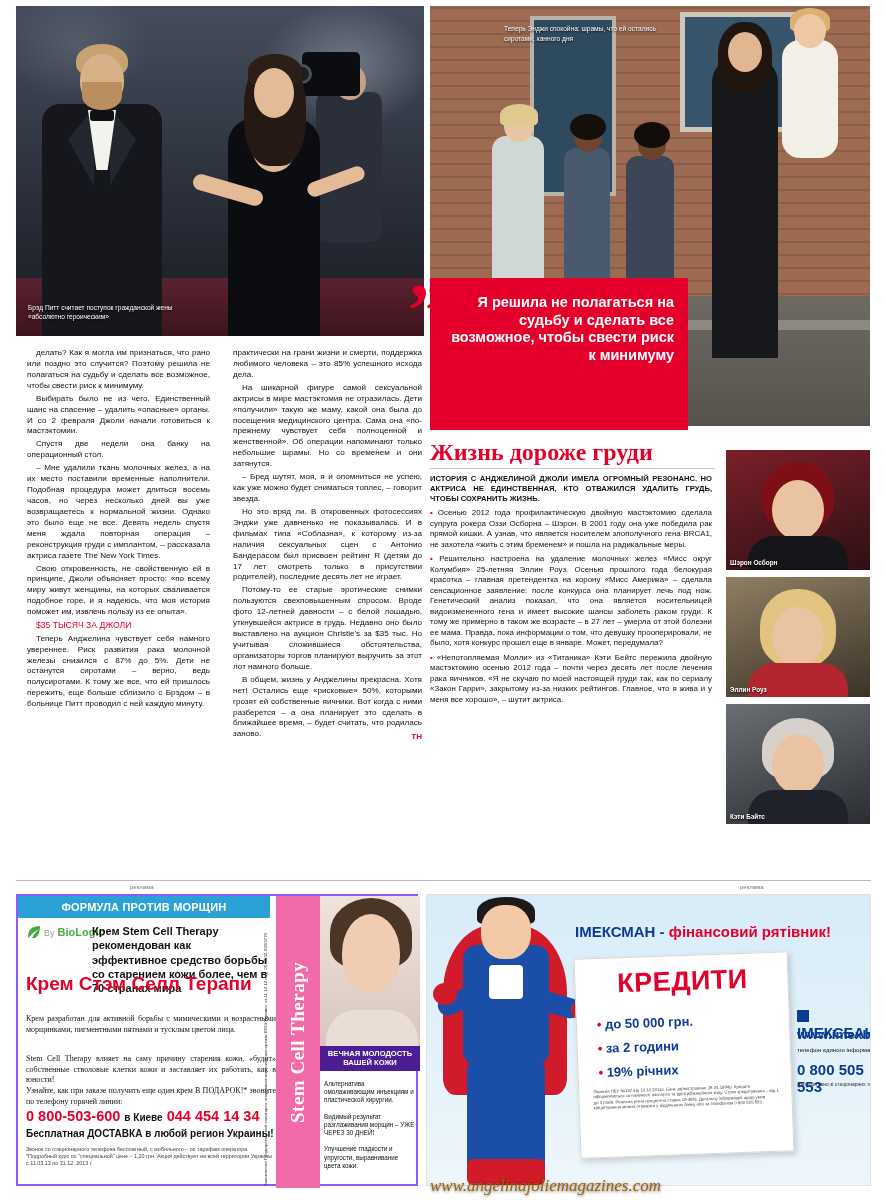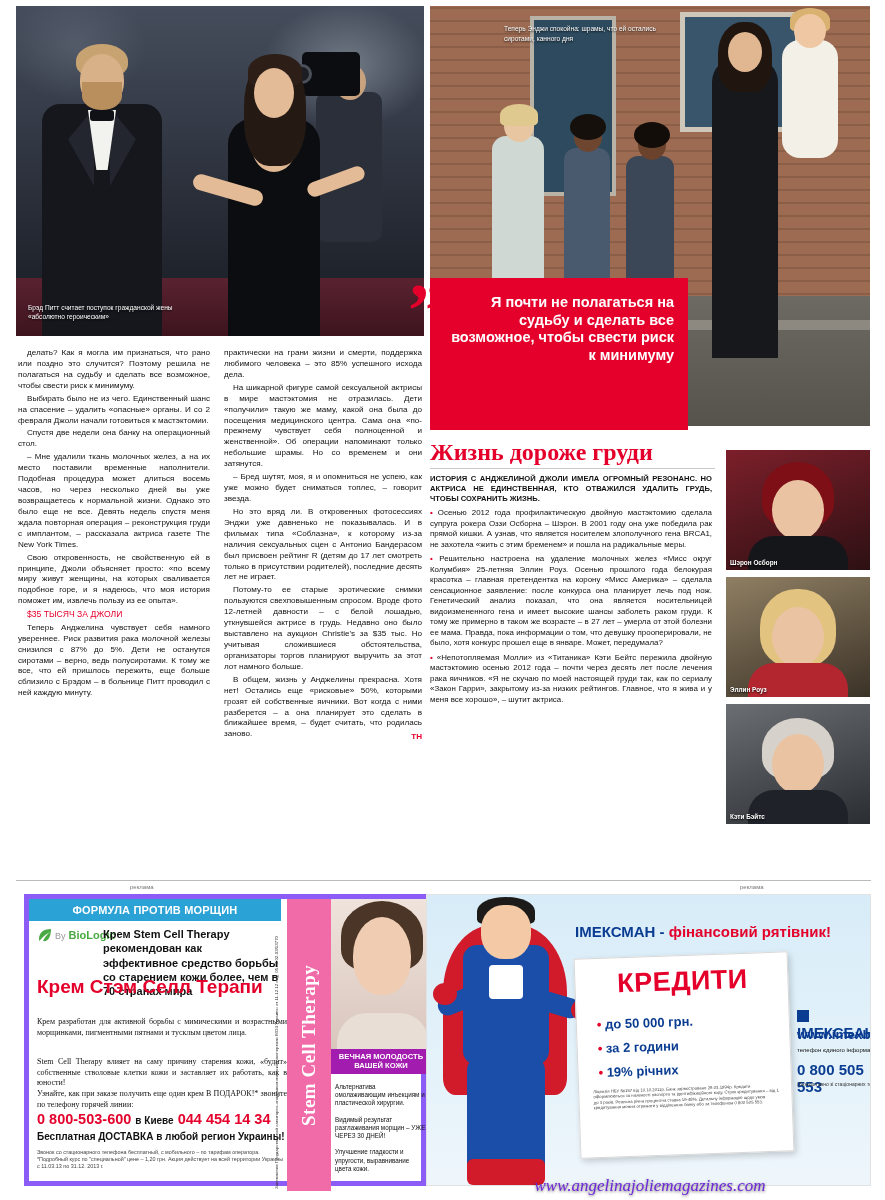--- a/index.html
+++ b/index.html
@@ -103,21 +103,21 @@
     font-size:76px; color:#e4002b; line-height:1; font-weight:700;
   }
   .quote-text {
     position:absolute; left:14px; top:16px; width:230px;
     font-size:14.5px; font-weight:700; line-height:1.22; text-align:right;
   }
 
   
   .cols { position:absolute; left:16px; top:348px; width:855px; }
   .col { position:absolute; top:0; font-size:8.1px; line-height:1.35; color:#111; text-align:justify; }
-  .col p { margin:0 0 2px 2px; text-indent:9px; }
+  .col p { margin:0 0 2px 11px; text-indent:9px; }
   .col p.noind { text-indent:0; }
   .col-1 { left:0; width:194px; }
   .col-2 { left:206px; width:200px; }
   .subhead {
     color:#e4002b; font-weight:400; font-size:8.6px; margin:5px 0 2px 0; text-indent:0;
   }
   .endmark { color:#e4002b; font-weight:700; }
 
   
   .sidebox { position:absolute; left:430px; top:440px; width:440px; height:430px; }
@@ -146,21 +146,21 @@
   .pf-shoulders.dk { background:#20222a; }
   .p-cap {
     position:absolute; left:4px; bottom:4px; color:#fff; font-size:6.4px; font-weight:700;
     text-shadow:0 1px 2px rgba(0,0,0,.95);
   }
 
   
   .ad-rule { position:absolute; left:16px; top:880px; width:855px; height:1px; background:#bbb; }
   .ad-label { position:absolute; font-size:6px; color:#777; }
 
-  .ad-left { position:absolute; left:24px; top:894px; width:402px; height:292px; background:#fff; border:5px solid #8b5cf6; }
+  .ad-left { position:absolute; left:16px; top:894px; width:402px; height:292px; background:#fff; border:2px solid #8b5cf6; }
   .al-banner { position:absolute; left:0; top:0; width:252px; height:22px; background:#2aa2d6; color:#fff;
     font-size:11px; font-weight:700; display:flex; align-items:center; justify-content:center; letter-spacing:.2px; }
   .al-logo { position:absolute; left:8px; top:30px; font-size:11px; color:#49a942; font-weight:700; }
   .al-logo .by { color:#999; font-weight:400; font-size:9px; }
   .al-leaf { position:absolute; left:8px; top:28px; width:16px; height:16px; }
   .al-top-text { position:absolute; left:74px; top:28px; width:176px; font-size:11px; line-height:1.3; font-weight:700; color:#111; }
   .al-title { position:absolute; left:8px; top:78px; width:250px; font-size:19px; font-weight:700; color:#e4002b; line-height:1.05; }
   .al-p { position:absolute; left:8px; width:250px; font-size:8px; line-height:1.32; color:#111; text-align:justify;font-family:Liberation Serif, serif; }
   .al-phone { position:absolute; left:8px; top:212px; width:250px; font-size:14.5px; font-weight:700; color:#e4002b; }
   .al-phone small { font-size:10px; color:#111; font-weight:700; }
@@ -176,21 +176,21 @@
     position:absolute; left:246px; top:10px; width:12px; height:280px;
     writing-mode:vertical-rl; transform:rotate(180deg); font-size:4.4px; color:#333; line-height:1.1;
   }
   .al-photo { position:absolute; left:302px; top:0; width:100px; height:150px; overflow:hidden;
     background:linear-gradient(180deg,#efe3dc,#d9c6bd); }
   .alp-face { position:absolute; left:22px; top:18px; width:58px; height:78px; border-radius:50% 50% 46% 46%; background:#f0cdb2; }
   .alp-hair { position:absolute; left:10px; top:2px; width:82px; height:70px; border-radius:50% 50% 30% 30%; background:#4b3526; }
   .alp-shoulder { position:absolute; left:6px; bottom:0; width:92px; height:36px; border-radius:30px 30px 0 0; background:#e9ded6; }
   .al-jar { position:absolute; left:302px; top:150px; width:100px; height:142px; background:#f6d7e6; }
   .al-pink { position:absolute; left:302px; top:150px; width:100px; height:142px; }
-  .al-pink-h { position:absolute; left:0; top:0; width:100px; background:#a21caf; color:#fff; font-size:7.6px;
+  .al-pink-h { position:absolute; left:0; top:0; width:100px; background:#4c1d95; color:#fff; font-size:7.6px;
     font-weight:700; text-align:center; padding:3px 2px; line-height:1.25; }
   .al-pink-b { position:absolute; left:4px; top:34px; width:92px; font-size:6.3px; line-height:1.3; color:#111; }
 
   .ad-right { position:absolute; left:426px; top:894px; width:445px; height:292px; background:#fff; border:1px solid #e2e2e2; overflow:hidden; }
   .ar-bg { position:absolute; left:0; top:0; width:445px; height:292px; background:linear-gradient(180deg,#d7ecf8,#eef6fb); }
   .ar-title { position:absolute; left:148px; top:28px; font-size:15px; font-weight:700; color:#0a3d91; }
   .ar-title .rt { color:#e4002b; }
   .ar-hero { position:absolute; left:6px; top:0; width:150px; height:292px; }
   .hero-cape { position:absolute; left:10px; top:30px; width:124px; height:170px; background:#d11a2a; border-radius:40% 40% 10% 10%; }
   .hero-body { position:absolute; left:30px; top:50px; width:86px; height:120px; background:#1b4ea8; border-radius:14px; }
@@ -208,22 +208,22 @@
     border:1px solid #d8d8d8; transform:rotate(-2deg); box-shadow:2px 3px 6px rgba(0,0,0,.18); }
   .ar-credit { position:absolute; left:0; top:10px; width:214px; text-align:center;
     font-size:27px; font-weight:700; color:#e4002b; letter-spacing:.5px; }
   .ar-li { position:absolute; left:20px; font-size:13px; font-weight:700; color:#0a3d91; }
   .ar-fine { position:absolute; left:14px; top:130px; width:186px; font-size:4.3px; line-height:1.25; color:#444; }
   .ar-bank-name { position:absolute; left:370px; top:112px; font-size:15px; font-weight:700; color:#0a3d91; }
   .ar-site { position:absolute; left:370px; top:132px; font-size:13.5px; font-weight:700; color:#0a3d91; }
   .ar-hot { position:absolute; left:370px; top:152px; width:130px; font-size:6px; color:#111; line-height:1.25; }
   .ar-hotnum { position:absolute; left:370px; top:166px; font-size:15px; font-weight:700; color:#0a3d91; }
   .ar-hotsub { position:absolute; left:370px; top:186px; width:150px; font-size:5px; color:#333; }
-  .ar-watermark { position:absolute; left:430px; bottom:4px; width:440px; text-align:center;
-    color:#6d28d9; font-size:17px; font-family:"Liberation Serif", serif; font-style:italic;
+  .ar-watermark { position:absolute; left:430px; bottom:4px; width:440px; text-align:left;
+    color:#a16207; font-size:17px; font-family:"Liberation Serif", serif; font-style:italic;
     text-shadow:0 1px 3px rgba(0,0,0,.6); }
 </style>
 </head>
 <body>
 
 <div class="page">
 
   <div class="photo-band">
 
     <div class="photo-left">
@@ -270,21 +270,21 @@
       <div class="f-ang-hair"></div>
       <div class="f-ang-head"></div>
       <div class="f-kid"></div>
       <div class="f-kid-hair"></div>
       <div class="f-kid-head"></div>
       <div class="photo-right-cap">Теперь Энджи спокойна: шрамы, что ей остались сиротами, канного дня</div>
     </div>
 
     <div class="quote-box">
       <span class="quote-mark">”</span>
-      <div class="quote-text">Я почти не полагаться на судьбу и сделать все возможное, чтобы свести риск к минимуму</div>
+      <div class="quote-text">Я решила не полагаться на судьбу и сделать все возможное, чтобы свести риск к минимуму</div>
     </div>
   </div>
 
   <div class="cols">
     <div class="col col-1">
       <p>делать? Как я могла им признаться, что рано или поздно это случится? Поэтому решила не полагаться на судьбу и сделать все возможное, чтобы свести риск к минимуму.</p>
       <p>Выбирать было не из чего. Единственный шанс на спасение – удалить «опасные» органы. И со 2 февраля Джоли начали готовиться к мастэктомии.</p>
       <p>Спустя две недели она банку на операционный стол.</p>
       <p>– Мне удалили ткань молочных желез, а на их место поставили временные наполнители. Подобная процедура может длиться восемь часов, но через несколько дней вы уже возвращаетесь к нормальной жизни. Однако это было еще не все. Девять недель спустя меня ждала повторная операция – реконструкция груди с имплантом, – рассказала актриса газете The New York Times.</p>
       <p>Свою откровенность, не свойственную ей в принципе, Джоли объясняет просто: «по всему миру живут женщины, на которых сваливается подобное горе, и я надеюсь, что моя история поможет им, извлечь пользу из ее опыта».</p>

